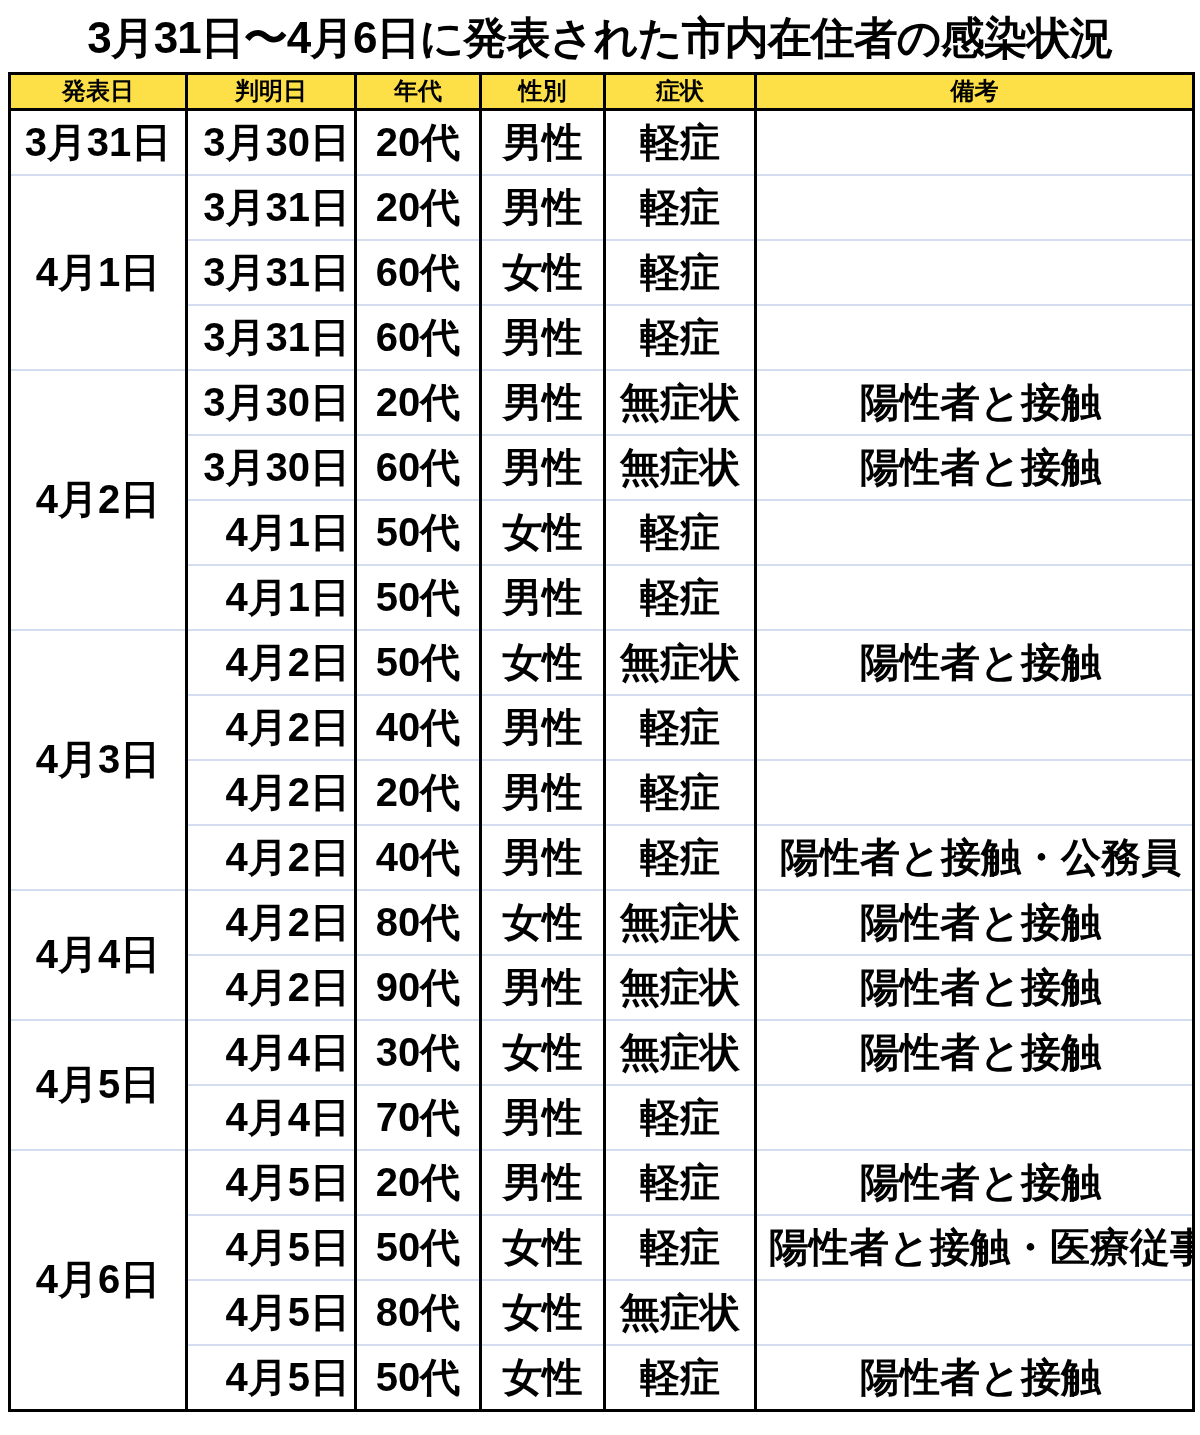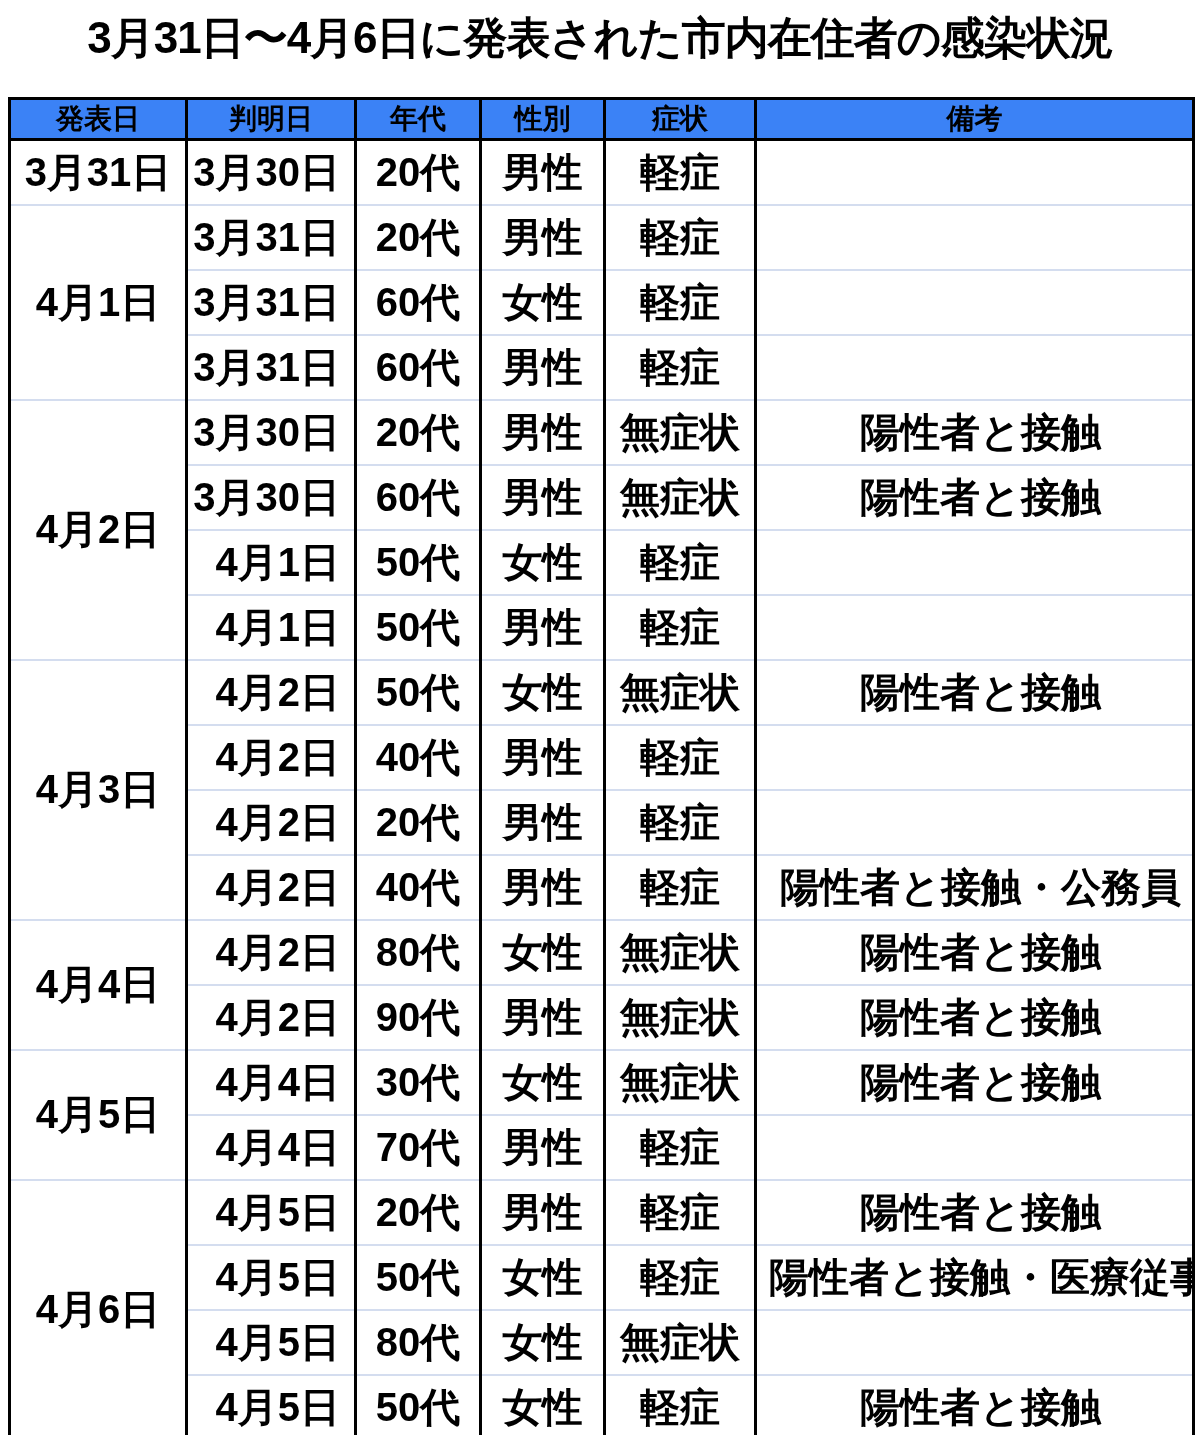--- a/index.html
+++ b/index.html
@@ -13,35 +13,35 @@
   .page {
     width: 1200px;
     height: 1435px;
     background: #ffffff;
     overflow: hidden;
   }
   .title {
     font-size: 44px;
     font-weight: bold;
     text-align: center;
-    margin: 6px 0 27px 0;
+    margin: 6px 0 2px 0;
     line-height: 1.45;
     letter-spacing: -1px;
     white-space: nowrap;
   }
   table.infection {
     border-collapse: collapse;
     table-layout: fixed;
     margin-left: 8px;
     width: 1184px;
     border: 3px solid #000000;
   }
   table.infection th {
-    background: #3b82f6;
-    font-size: 28px;
+    background: #fde047;
+    font-size: 24px;
     font-weight: bold;
     height: 33px;
     text-align: center;
     border-left: 3px solid #000000;
     border-right: 3px solid #000000;
     border-bottom: 3px solid #000000;
     padding: 0;
   }
   table.infection td {
     font-size: 40px;
@@ -52,21 +52,21 @@
     border-left: 3px solid #000000;
     border-right: 3px solid #000000;
     border-top: 2px solid #d4ddef;
     border-bottom: 2px solid #d4ddef;
     padding: 0;
     white-space: nowrap;
     overflow: hidden;
   }
   table.infection td.confirmed {
     text-align: right;
-    padding-right: 14px;
+    padding-right: 4px;
   }
   table.infection td.note {
     text-align: center;
     padding-left: 12px;
   }
 </style>
 </head>
 <body>
 
 <div class="page">

